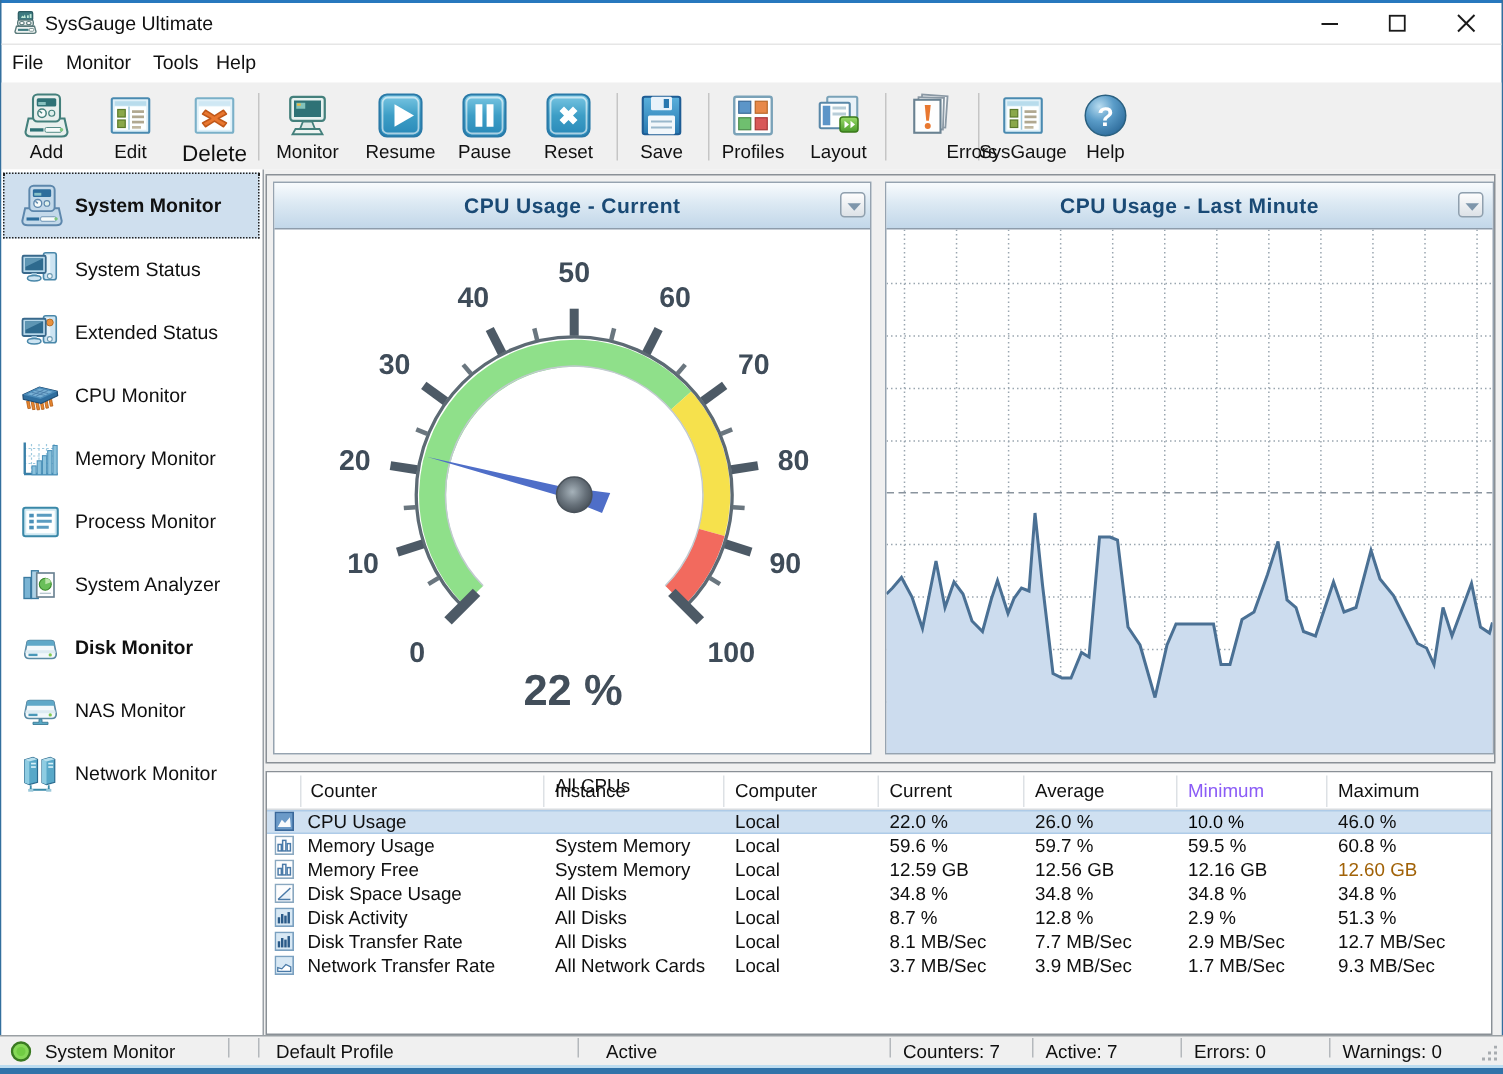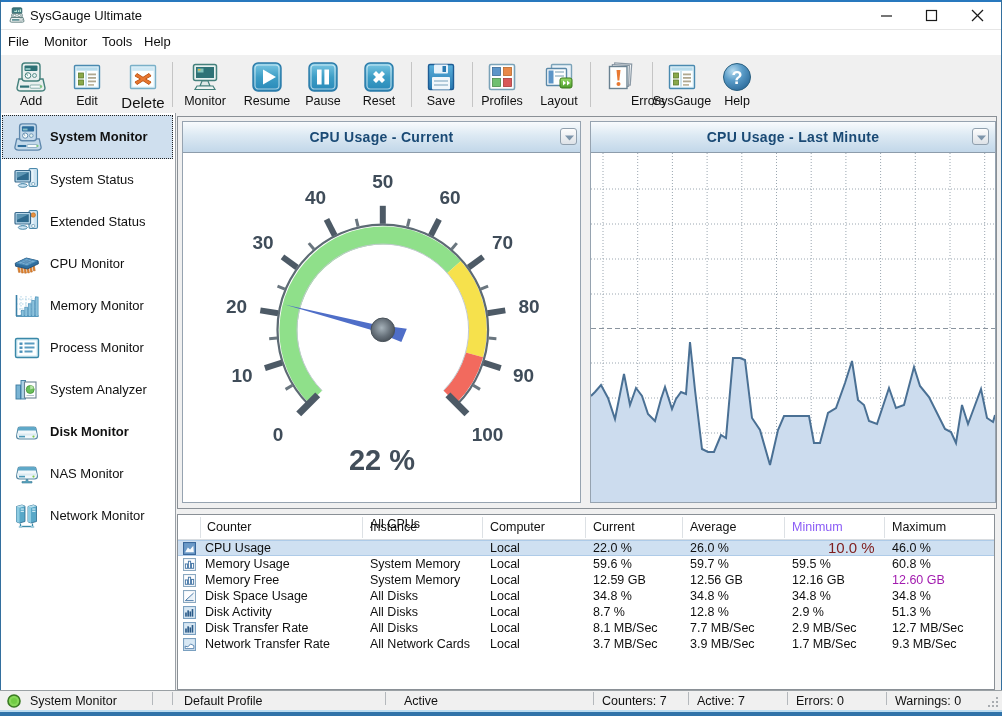--- a/index.html
+++ b/index.html
@@ -444,21 +444,21 @@
 <div class="abs" style="left:178px;top:540px;width:816px;height:16px;background:#cfe0f1;border-top:1px solid #aecbe8;border-bottom:1px solid #aecbe8"></div>
 <div class="abs" style="left:183px;top:541px;width:13px;height:13px"><svg width="13" height="13" viewBox="0 0 12 12">
       <rect x="0.5" y="0.5" width="11" height="11" fill="#6b9ac8" stroke="#39679a" stroke-width="1"></rect>
       <polygon points="2,9.5 4.5,5 6.5,7 9.5,3.5 10,9.5" fill="#fff" opacity="0.95"></polygon>
     </svg></div>
 <div class="abs" style="left:205px;top:540px;height:16px;line-height:16px;font-size:12.5px;color:#101010;white-space:nowrap">CPU Usage</div>
 <div class="abs" style="left:370px;top:516px;height:16px;line-height:16px;font-size:12.5px;color:#101010;white-space:nowrap">All CPUs</div>
 <div class="abs" style="left:490px;top:540px;height:16px;line-height:16px;font-size:12.5px;color:#101010;white-space:nowrap">Local</div>
 <div class="abs" style="left:593px;top:540px;height:16px;line-height:16px;font-size:12.5px;color:#101010;white-space:nowrap">22.0 %</div>
 <div class="abs" style="left:690px;top:540px;height:16px;line-height:16px;font-size:12.5px;color:#101010;white-space:nowrap">26.0 %</div>
-<div class="abs" style="left:828px;top:540px;height:16px;line-height:16px;font-size:15px;color:#7f1d1d;white-space:nowrap">10.0 %</div>
+<div class="abs" style="left:792px;top:540px;height:16px;line-height:16px;font-size:12px;color:#000000;white-space:nowrap">10.0 %</div>
 <div class="abs" style="left:892px;top:540px;height:26px;line-height:16px;font-size:12.5px;color:#101010;white-space:nowrap">46.0 %</div>
 <div class="abs" style="left:183px;top:557px;width:13px;height:13px"><svg width="13" height="13" viewBox="0 0 12 12">
       <rect x="0.5" y="0.5" width="11" height="11" fill="#fdfdfe" stroke="#8aa8c0" stroke-width="1"></rect>
       <rect x="2.2" y="5.5" width="2" height="4" fill="none" stroke="#4a7aa8" stroke-width="0.9"></rect>
       <rect x="5" y="3" width="2" height="6.5" fill="none" stroke="#4a7aa8" stroke-width="0.9"></rect>
       <rect x="7.8" y="5" width="2" height="4.5" fill="none" stroke="#4a7aa8" stroke-width="0.9"></rect>
     </svg></div>
 <div class="abs" style="left:205px;top:556px;height:16px;line-height:16px;font-size:12.5px;color:#101010;white-space:nowrap">Memory Usage</div>
 <div class="abs" style="left:370px;top:556px;height:16px;line-height:16px;font-size:12.5px;color:#101010;white-space:nowrap">System Memory</div>
 <div class="abs" style="left:490px;top:556px;height:16px;line-height:16px;font-size:12.5px;color:#101010;white-space:nowrap">Local</div>
@@ -471,21 +471,21 @@
       <rect x="2.2" y="5.5" width="2" height="4" fill="none" stroke="#4a7aa8" stroke-width="0.9"></rect>
       <rect x="5" y="3" width="2" height="6.5" fill="none" stroke="#4a7aa8" stroke-width="0.9"></rect>
       <rect x="7.8" y="5" width="2" height="4.5" fill="none" stroke="#4a7aa8" stroke-width="0.9"></rect>
     </svg></div>
 <div class="abs" style="left:205px;top:572px;height:16px;line-height:16px;font-size:12.5px;color:#101010;white-space:nowrap">Memory Free</div>
 <div class="abs" style="left:370px;top:572px;height:16px;line-height:16px;font-size:12.5px;color:#101010;white-space:nowrap">System Memory</div>
 <div class="abs" style="left:490px;top:572px;height:16px;line-height:16px;font-size:12.5px;color:#101010;white-space:nowrap">Local</div>
 <div class="abs" style="left:593px;top:572px;height:16px;line-height:16px;font-size:12.5px;color:#101010;white-space:nowrap">12.59 GB</div>
 <div class="abs" style="left:690px;top:572px;height:16px;line-height:16px;font-size:12.5px;color:#101010;white-space:nowrap">12.56 GB</div>
 <div class="abs" style="left:792px;top:572px;height:16px;line-height:16px;font-size:12.5px;color:#101010;white-space:nowrap">12.16 GB</div>
-<div class="abs" style="left:892px;top:572px;height:16px;line-height:16px;font-size:12.5px;color:#a21caf;white-space:nowrap">12.60 GB</div>
+<div class="abs" style="left:892px;top:572px;height:16px;line-height:16px;font-size:12.5px;color:#a16207;white-space:nowrap">12.60 GB</div>
 <div class="abs" style="left:183px;top:589px;width:13px;height:13px"><svg width="13" height="13" viewBox="0 0 12 12">
       <rect x="0.5" y="0.5" width="11" height="11" fill="#fdfdfe" stroke="#8aa8c0" stroke-width="1"></rect>
       <polygon points="2.2,9.8 9.8,2.8 9.8,9.8" fill="#e8f1f8"></polygon>
       <line x1="2.2" y1="9.8" x2="9.8" y2="2.8" stroke="#4a7aa8" stroke-width="0.9"></line>
       <line x1="2.2" y1="9.8" x2="9.8" y2="9.8" stroke="#4a7aa8" stroke-width="0.9"></line>
     </svg></div>
 <div class="abs" style="left:205px;top:588px;height:16px;line-height:16px;font-size:12.5px;color:#101010;white-space:nowrap">Disk Space Usage</div>
 <div class="abs" style="left:370px;top:588px;height:16px;line-height:16px;font-size:12.5px;color:#101010;white-space:nowrap">All Disks</div>
 <div class="abs" style="left:490px;top:588px;height:16px;line-height:16px;font-size:12.5px;color:#101010;white-space:nowrap">Local</div>
 <div class="abs" style="left:593px;top:588px;height:16px;line-height:16px;font-size:12.5px;color:#101010;white-space:nowrap">34.8 %</div>

